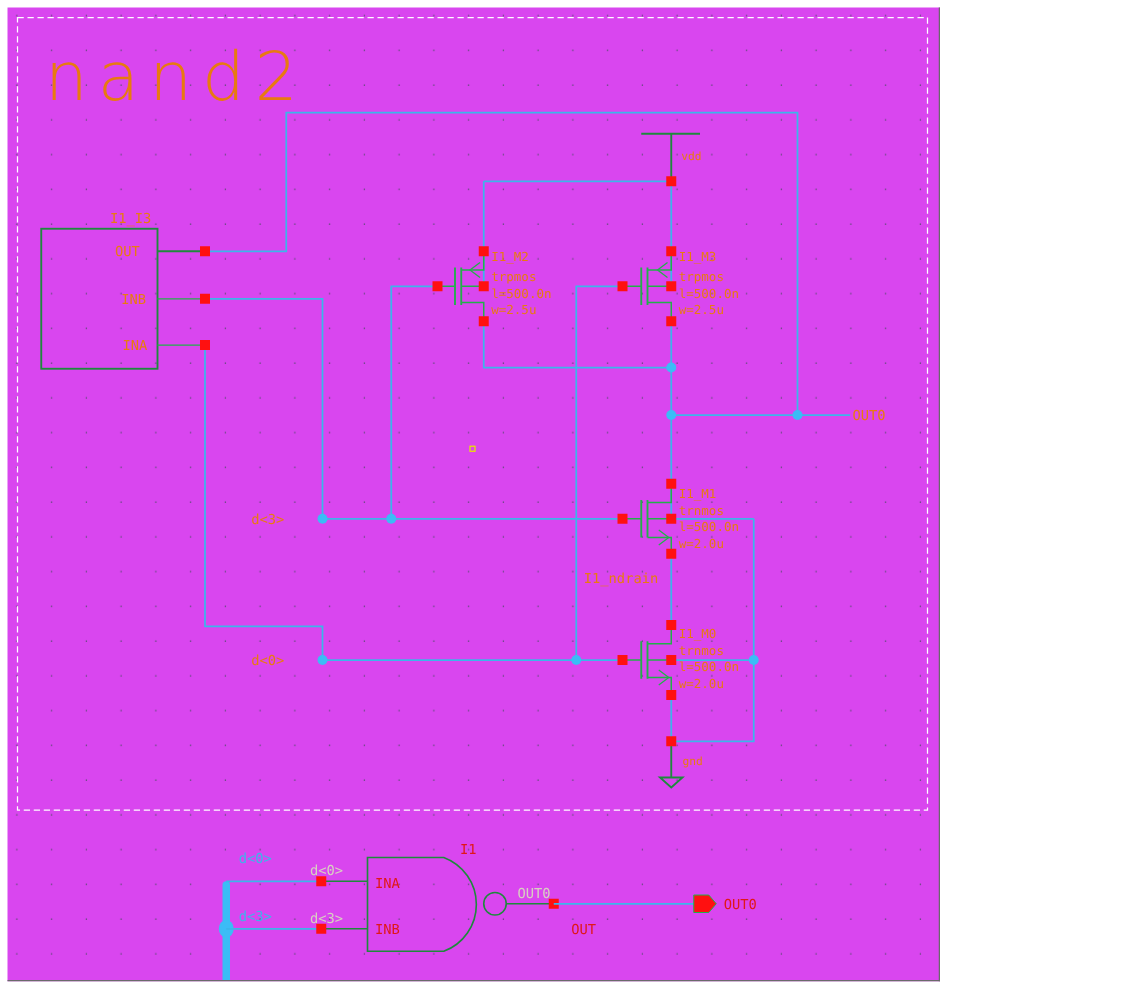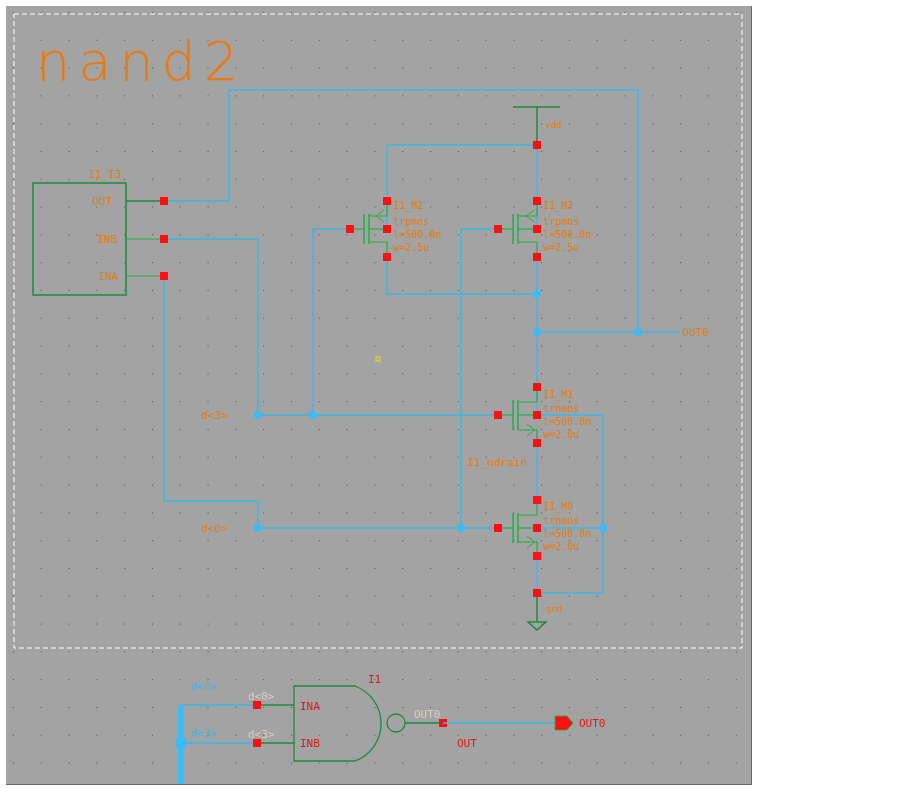--- a/index.html
+++ b/index.html
@@ -1,17 +1,17 @@
 <!DOCTYPE html>
 <html><head>
   <meta charset="utf-8">
   <style>
     html, body { margin: 0; padding: 0; background: #ffffff; }
     body { width: 900px; height: 789px; position: relative; overflow: hidden; font-family: "DejaVu Sans Mono", monospace; }
-    #canvas-wrap { position: absolute; left: 6px; top: 6px; width: 745px; height: 778px; background: #a3a3a3; border-right: 1px solid #6a6a6a; border-bottom: 1px solid #6a6a6a; }
+    #canvas-wrap { position: absolute; left: 6px; top: 6px; width: 745px; height: 778px; background: #d946ef; border-right: 1px solid #6a6a6a; border-bottom: 1px solid #6a6a6a; }
     #schematic { position: absolute; left: 0; top: 0; }
     .lbl { font-family: "DejaVu Sans Mono", monospace; }
   </style>
 </head>
 <body>
 
 <div id="canvas-wrap">
 <svg id="schematic" width="745" height="778" viewBox="6 6 745 778" xmlns="http://www.w3.org/2000/svg">
   <defs>
     <pattern id="grid" x="6" y="6" width="27.8" height="27.8" patternUnits="userSpaceOnUse">

